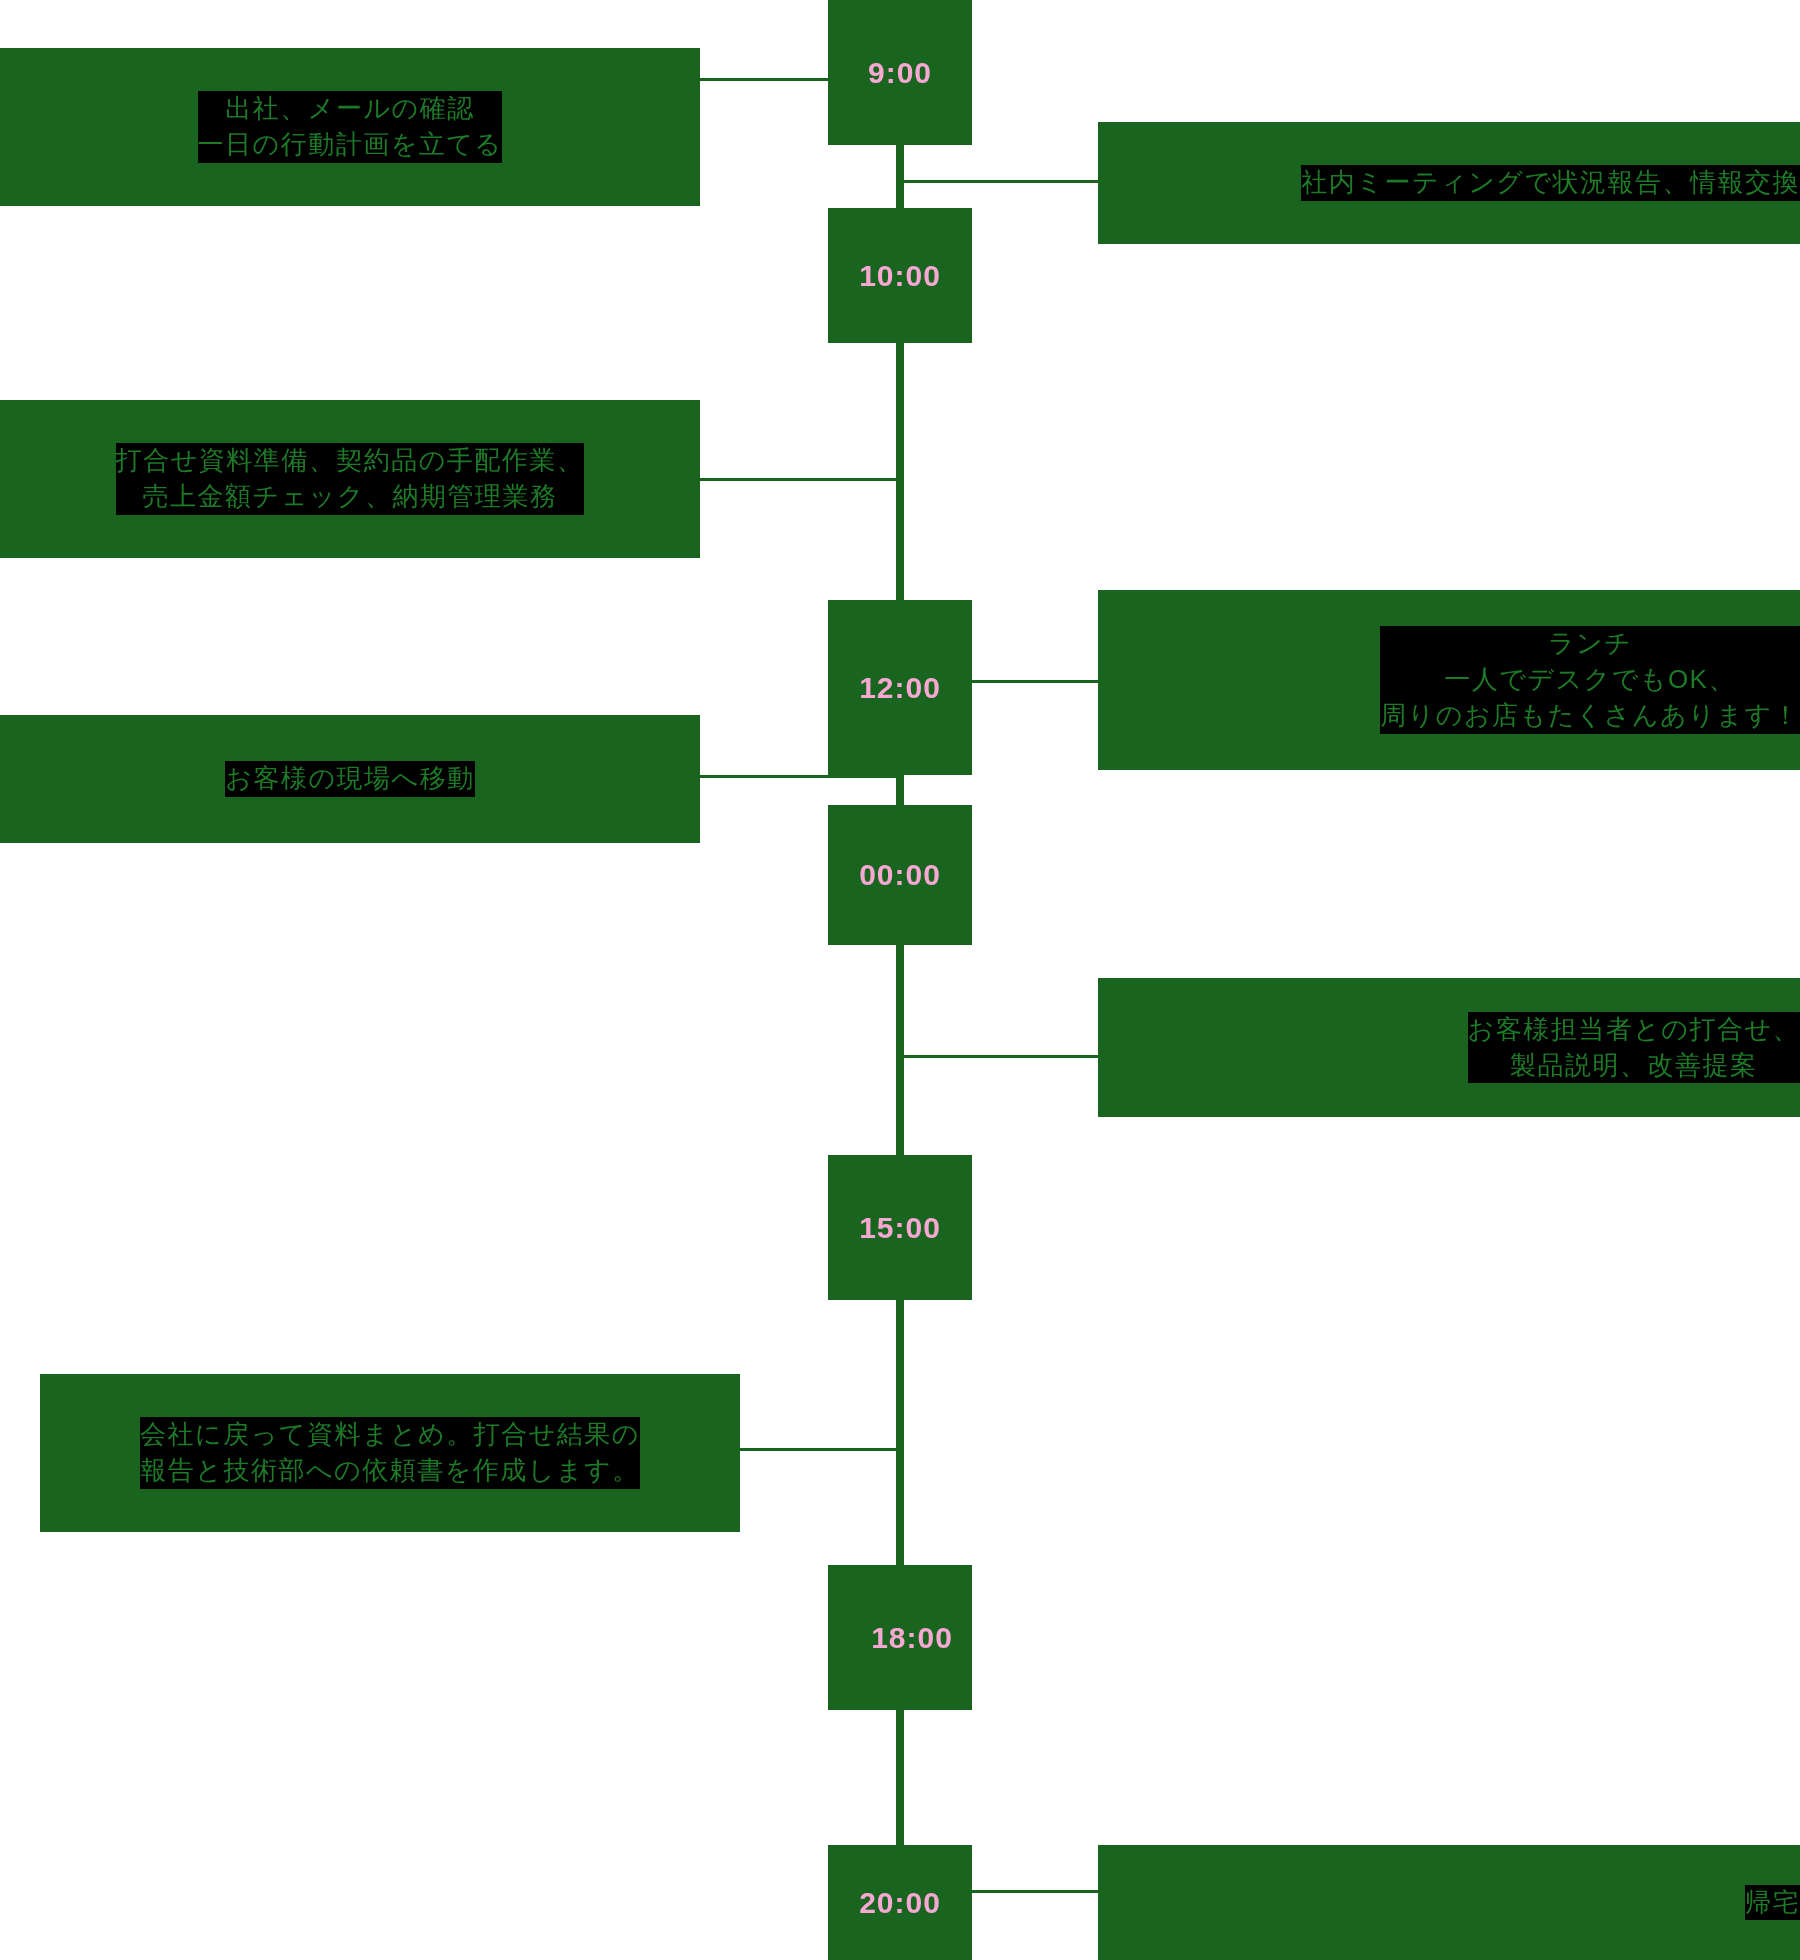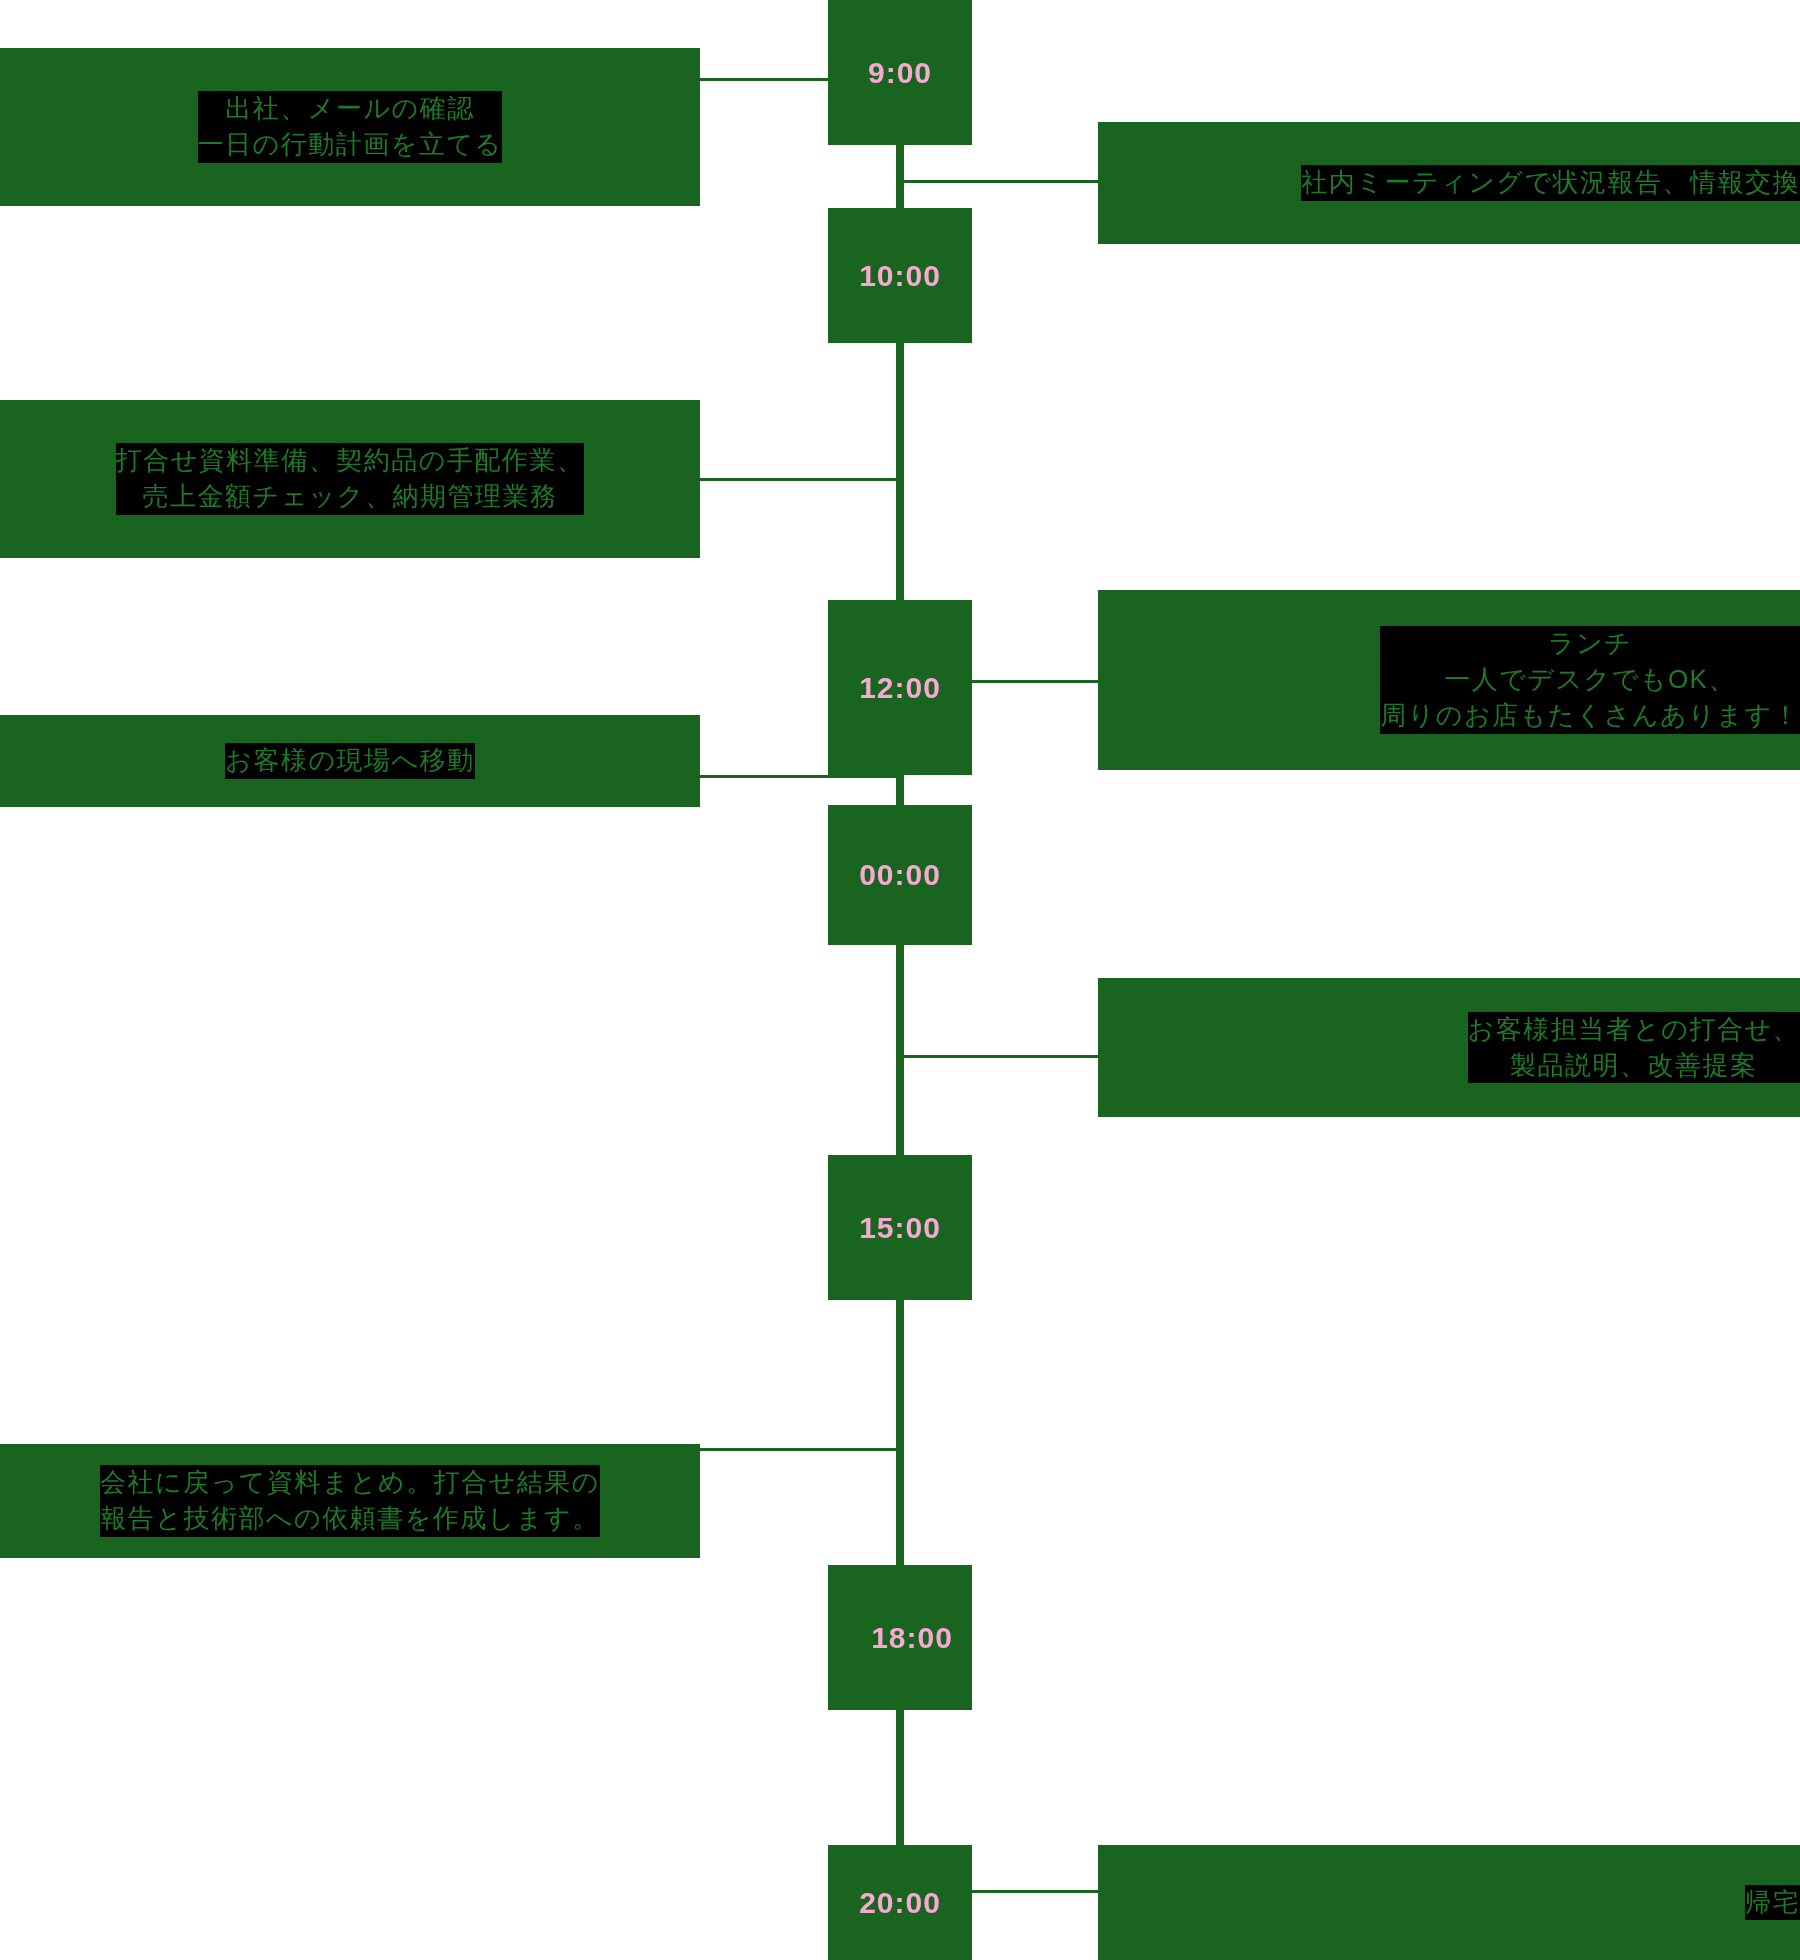--- a/index.html
+++ b/index.html
@@ -127,32 +127,32 @@
   </div>
   <div class="connector" style="left:700px;top:478px;width:200px;"></div>
 
   <div class="card right" style="top:590px;height:180px;">
     <span class="card-text">ランチ
 一人でデスクでもOK、
 周りのお店もたくさんあります！</span>
   </div>
   <div class="connector" style="left:968px;top:680px;width:130px;"></div>
 
-  <div class="card left" style="top:715px;height:92px;">
+  <div class="card left" style="top:715px;height:128px;">
     <span class="card-text">お客様の現場へ移動</span>
   </div>
   <div class="connector" style="left:700px;top:775px;width:200px;"></div>
 
   <div class="card right" style="top:978px;height:139px;">
     <span class="card-text">お客様担当者との打合せ、
 製品説明、改善提案</span>
   </div>
   <div class="connector" style="left:900px;top:1055px;width:198px;"></div>
 
-  <div class="card left" style="top:1444px;height:114px;">
+  <div class="card left" style="top:1374px;height:158px;margin-left:40px;">
     <span class="card-text">会社に戻って資料まとめ。打合せ結果の
 報告と技術部への依頼書を作成します。</span>
   </div>
   <div class="connector" style="left:700px;top:1448px;width:200px;"></div>
 
   <div class="card right" style="top:1845px;height:115px;">
     <span class="card-text">帰宅</span>
   </div>
   <div class="connector" style="left:968px;top:1890px;width:130px;"></div>
 

